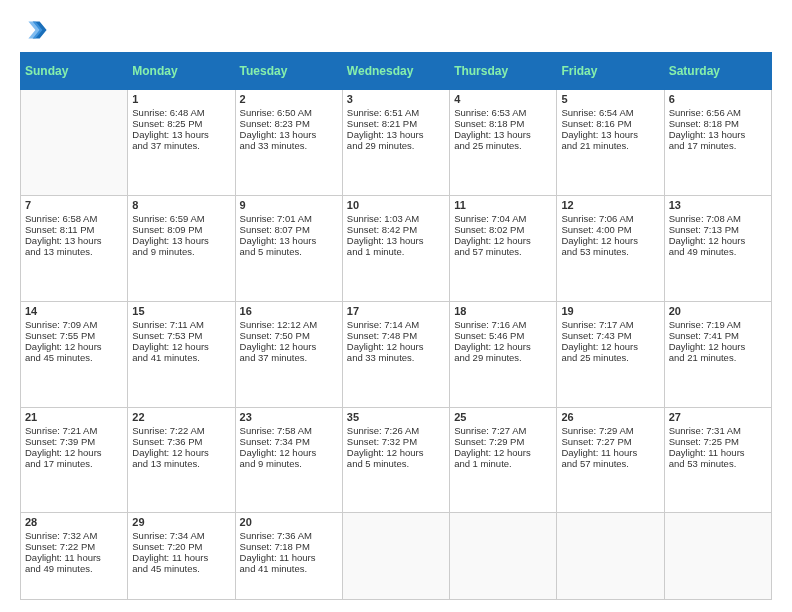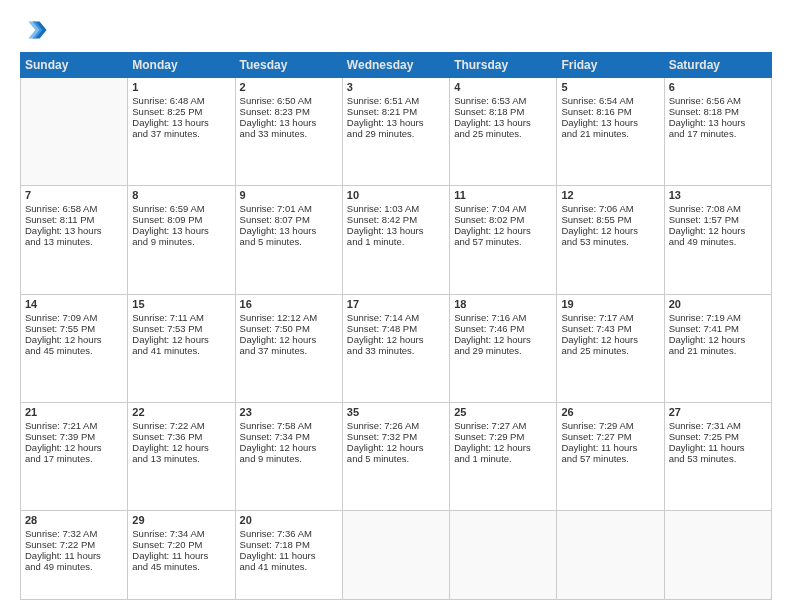--- a/index.html
+++ b/index.html
@@ -61,23 +61,23 @@
     }
     .calendar {
       flex: 1;
       border: 1px solid #ccc;
       border-collapse: collapse;
       width: 100%;
       table-layout: fixed;
     }
     .calendar th {
       background: #1a6fba;
-      color: #e5e5e5;
+      color: #86efac;
       font-size: 12px;
-      padding: 5px 4px;
+      padding: 11px 4px;
       text-align: left;
       border: 1px solid #1a6fba;
     }
     .calendar td {
       vertical-align: top;
       border: 1px solid #ccc;
       padding: 3px 4px;
       font-size: 9.5px;
       color: #333;
       height: 88px;
@@ -206,28 +206,28 @@
           <td>
             <span class="day-num">11</span>
             <div>Sunrise: 7:04 AM</div>
             <div>Sunset: 8:02 PM</div>
             <div>Daylight: 12 hours</div>
             <div>and 57 minutes.</div>
           </td>
           <td>
             <span class="day-num">12</span>
             <div>Sunrise: 7:06 AM</div>
-            <div>Sunset: 8:55 PM</div>
+            <div>Sunset: 4:00 PM</div>
             <div>Daylight: 12 hours</div>
             <div>and 53 minutes.</div>
           </td>
           <td>
             <span class="day-num">13</span>
             <div>Sunrise: 7:08 AM</div>
-            <div>Sunset: 1:57 PM</div>
+            <div>Sunset: 7:13 PM</div>
             <div>Daylight: 12 hours</div>
             <div>and 49 minutes.</div>
           </td>
         </tr>
         <tr>
           <td>
             <span class="day-num">14</span>
             <div>Sunrise: 7:09 AM</div>
             <div>Sunset: 7:55 PM</div>
             <div>Daylight: 12 hours</div>
@@ -250,21 +250,21 @@
           <td>
             <span class="day-num">17</span>
             <div>Sunrise: 7:14 AM</div>
             <div>Sunset: 7:48 PM</div>
             <div>Daylight: 12 hours</div>
             <div>and 33 minutes.</div>
           </td>
           <td>
             <span class="day-num">18</span>
             <div>Sunrise: 7:16 AM</div>
-            <div>Sunset: 7:46 PM</div>
+            <div>Sunset: 5:46 PM</div>
             <div>Daylight: 12 hours</div>
             <div>and 29 minutes.</div>
           </td>
           <td>
             <span class="day-num">19</span>
             <div>Sunrise: 7:17 AM</div>
             <div>Sunset: 7:43 PM</div>
             <div>Daylight: 12 hours</div>
             <div>and 25 minutes.</div>
           </td>

